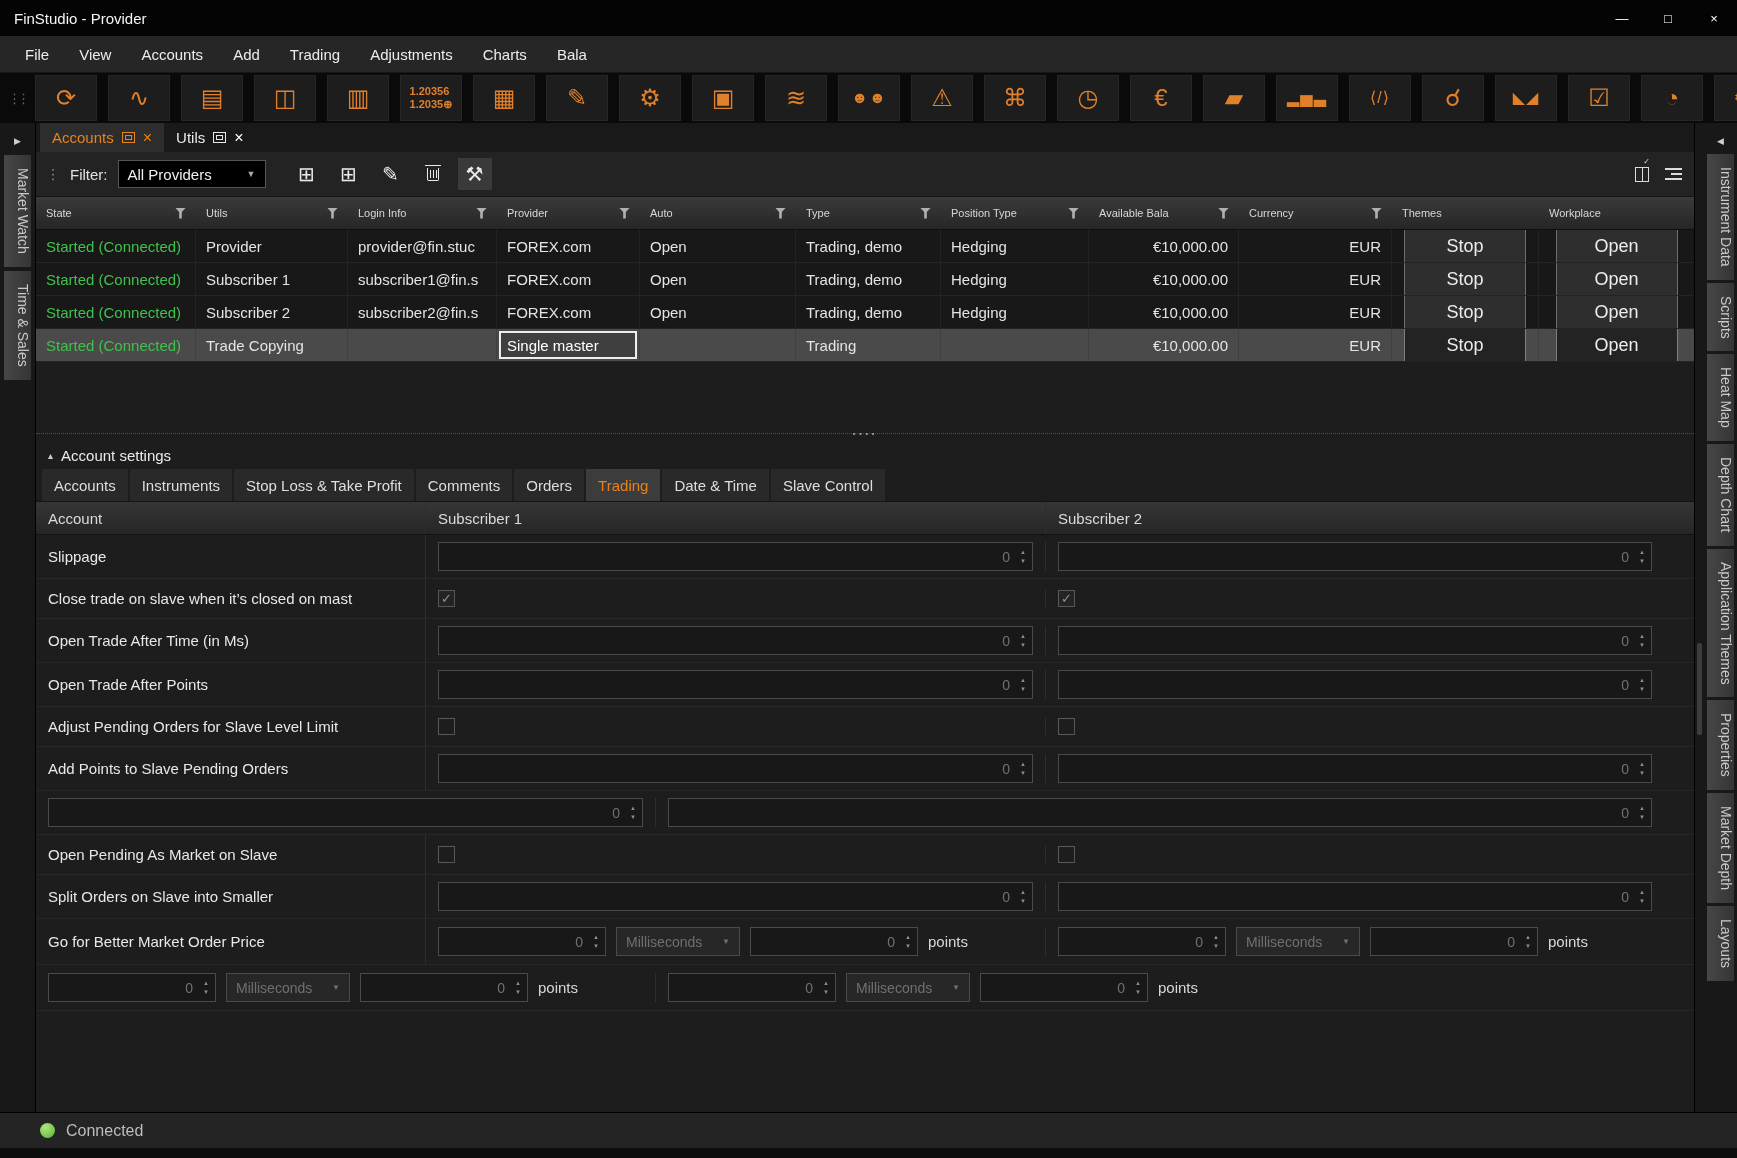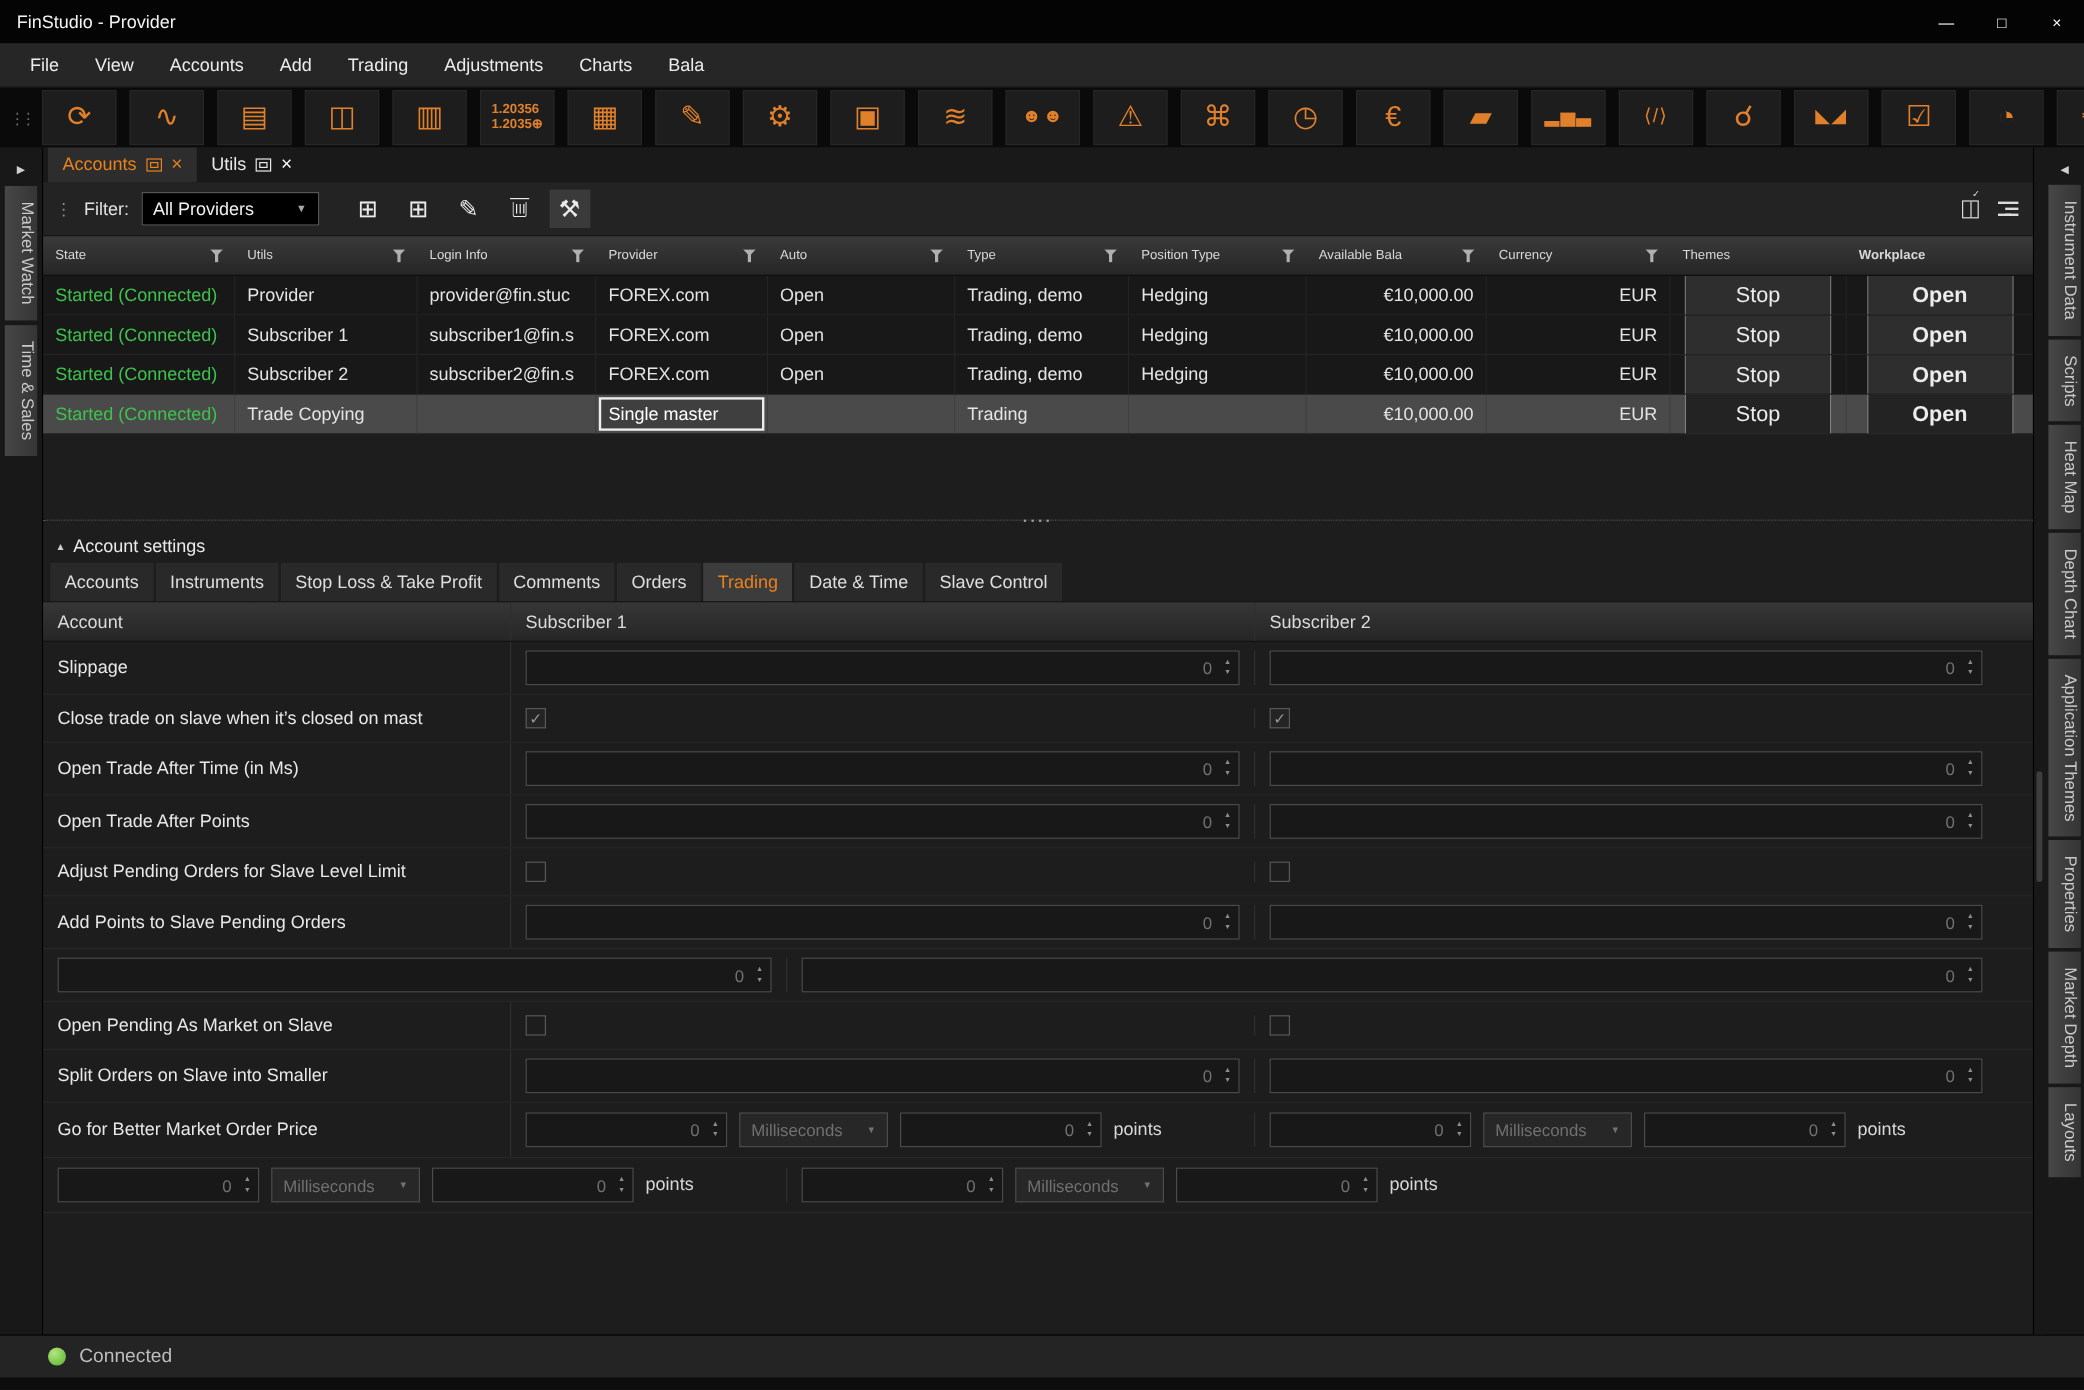--- a/index.html
+++ b/index.html
@@ -67,21 +67,21 @@
   
   .t-header { height:33px; background:linear-gradient(#3a3a3a,#262626); display:flex; border-bottom:1px solid #0f0f0f; flex:0 0 auto; }
   .t-hcell { display:flex; align-items:center; font-size:11px; color:#d8d8d8; padding:0 10px; gap:6px; }
   .t-hcell .sp { flex:1; }
   .funnel { width:11px; height:11px; background:#b0b0b0; clip-path:polygon(0 0,100% 0,62% 42%,62% 100%,38% 100%,38% 42%); flex:0 0 auto; }
   .t-row { height:33px; display:flex; background:#181818; border-bottom:1px solid #242424; font-size:15px; flex:0 0 auto; }
   .t-row.selected { background:#4a4a4a; }
   .t-cell { display:flex; align-items:center; padding:0 10px; overflow:hidden; white-space:nowrap; border-right:1px solid #232323; }
   .t-row.selected .t-cell { border-right-color:#404040; }
   .c0{width:160px;} .c1{width:152px;} .c2{width:149px;} .c3{width:143px;} .c4{width:156px;} .c5{width:145px;}
-  .c6{width:148px;} .c7{width:150px;} .c8{width:153px;align-items:center;} .c9{width:147px;} .c10{flex:1; border-right:none;font-weight:bold;}
+  .c6{width:148px;} .c7{width:150px;} .c8{width:153px;align-items:center;} .c9{width:147px;} .c10{flex:1; border-right:none;}
   .state-text { color:var(--state-green,#3fc24d); overflow:hidden; white-space:nowrap; }
   .num-cell { justify-content:flex-end; }
   .btn-cell { justify-content:center; padding:0 4px; }
   .grid-btn { width:100%; max-width:122px; height:36px; background:#2e2e2e; border:1px solid #6e6e6e; color:#ececec; font-size:18px; display:flex; align-items:center; justify-content:center; cursor:default; }
   .t-row.selected .grid-btn { background:#232323; border-color:#808080; }
   .master-box { width:100%; height:28px; border:2px solid #ededed; background:#3f3f3f; display:flex; align-items:center; padding:0 6px; font-size:15px; color:#fff; overflow:hidden; white-space:nowrap; }
   .t-cell.editing { padding:0 2px; }
   .table-empty { height:64px; background:#1d1d1d; flex:0 0 auto; }
 
   

